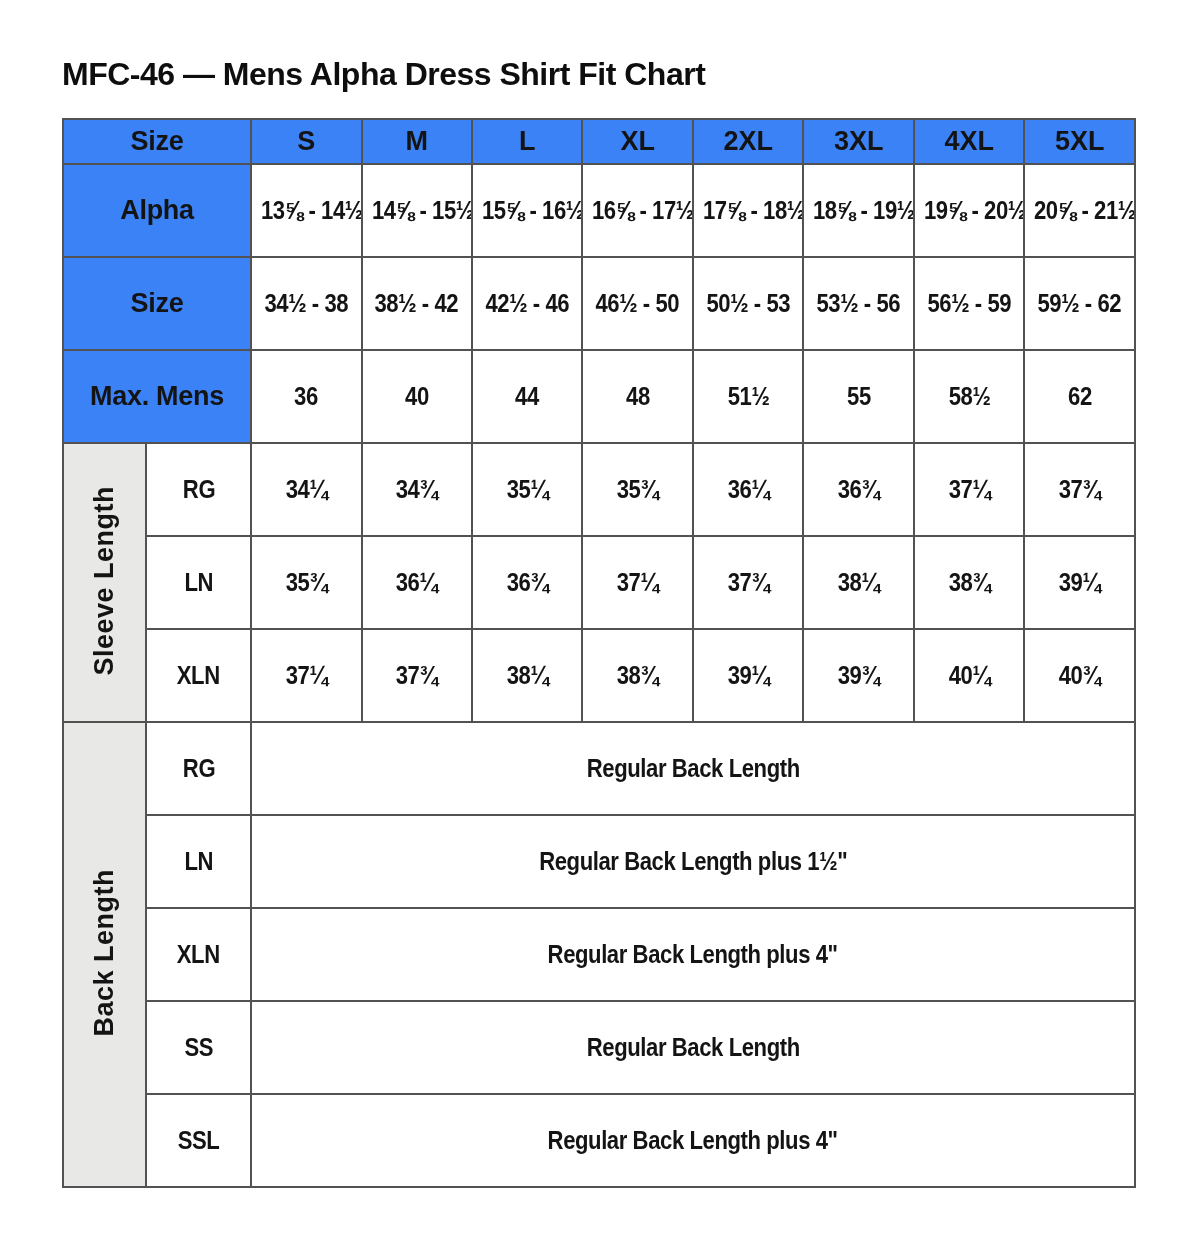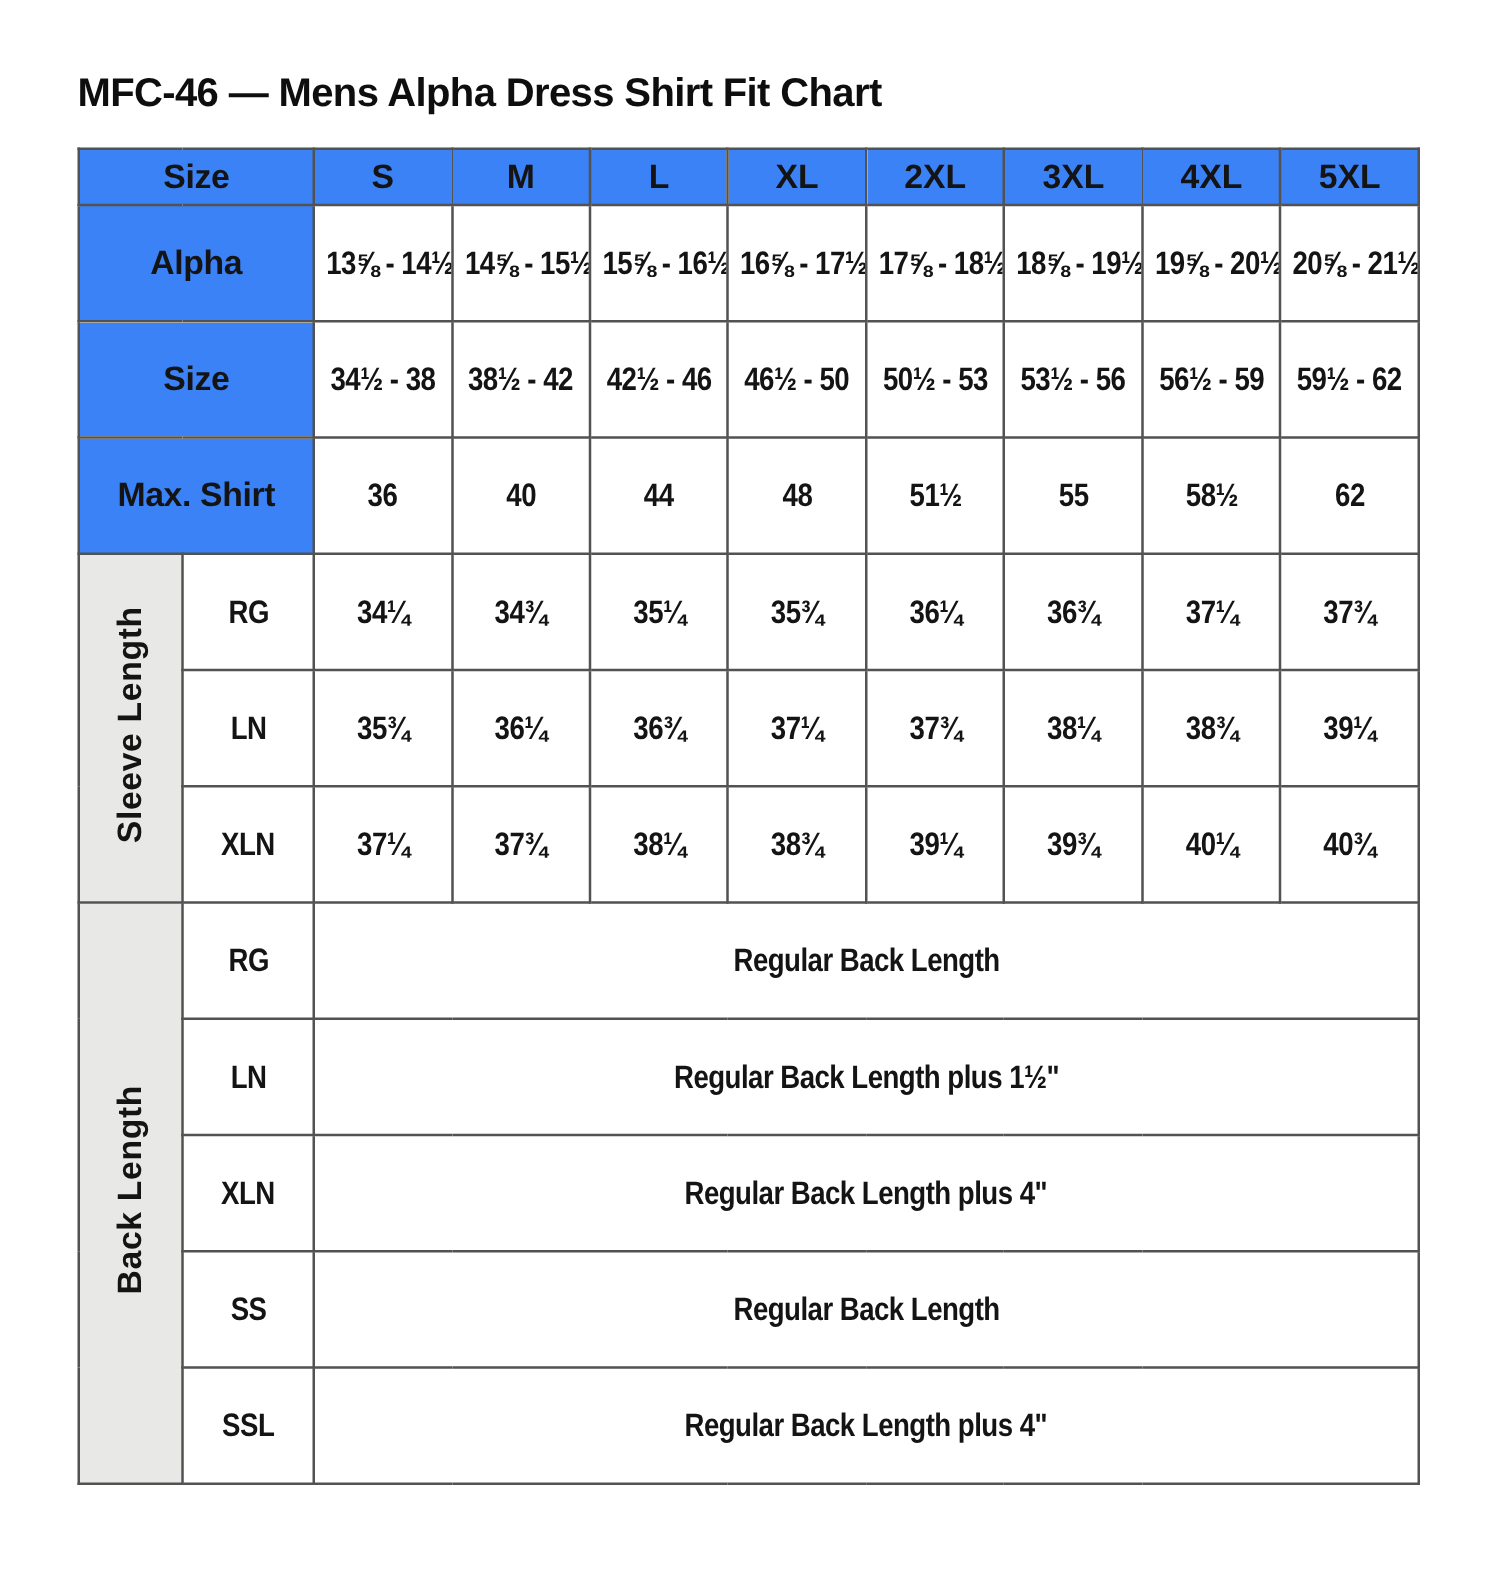--- a/index.html
+++ b/index.html
@@ -128,21 +128,21 @@
       <td class="val"><span class="cond">38½ - 42</span></td>
       <td class="val"><span class="cond">42½ - 46</span></td>
       <td class="val"><span class="cond">46½ - 50</span></td>
       <td class="val"><span class="cond">50½ - 53</span></td>
       <td class="val"><span class="cond">53½ - 56</span></td>
       <td class="val"><span class="cond">56½ - 59</span></td>
       <td class="val"><span class="cond">59½ - 62</span></td>
     </tr>
 
     <tr class="data-row">
-      <th class="gray lbl" colspan="2">Max. Shirt</th>
+      <th class="gray lbl" colspan="2">Max. Mens</th>
       <td class="val"><span class="cond">36</span></td>
       <td class="val"><span class="cond">40</span></td>
       <td class="val"><span class="cond">44</span></td>
       <td class="val"><span class="cond">48</span></td>
       <td class="val"><span class="cond">51½</span></td>
       <td class="val"><span class="cond">55</span></td>
       <td class="val"><span class="cond">58½</span></td>
       <td class="val"><span class="cond">62</span></td>
     </tr>
 

